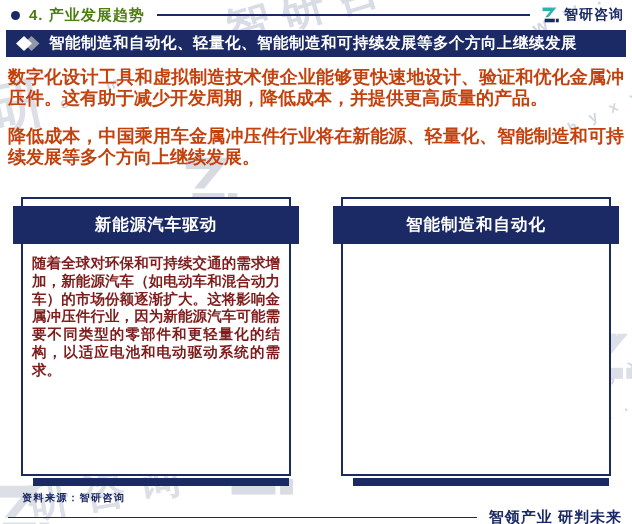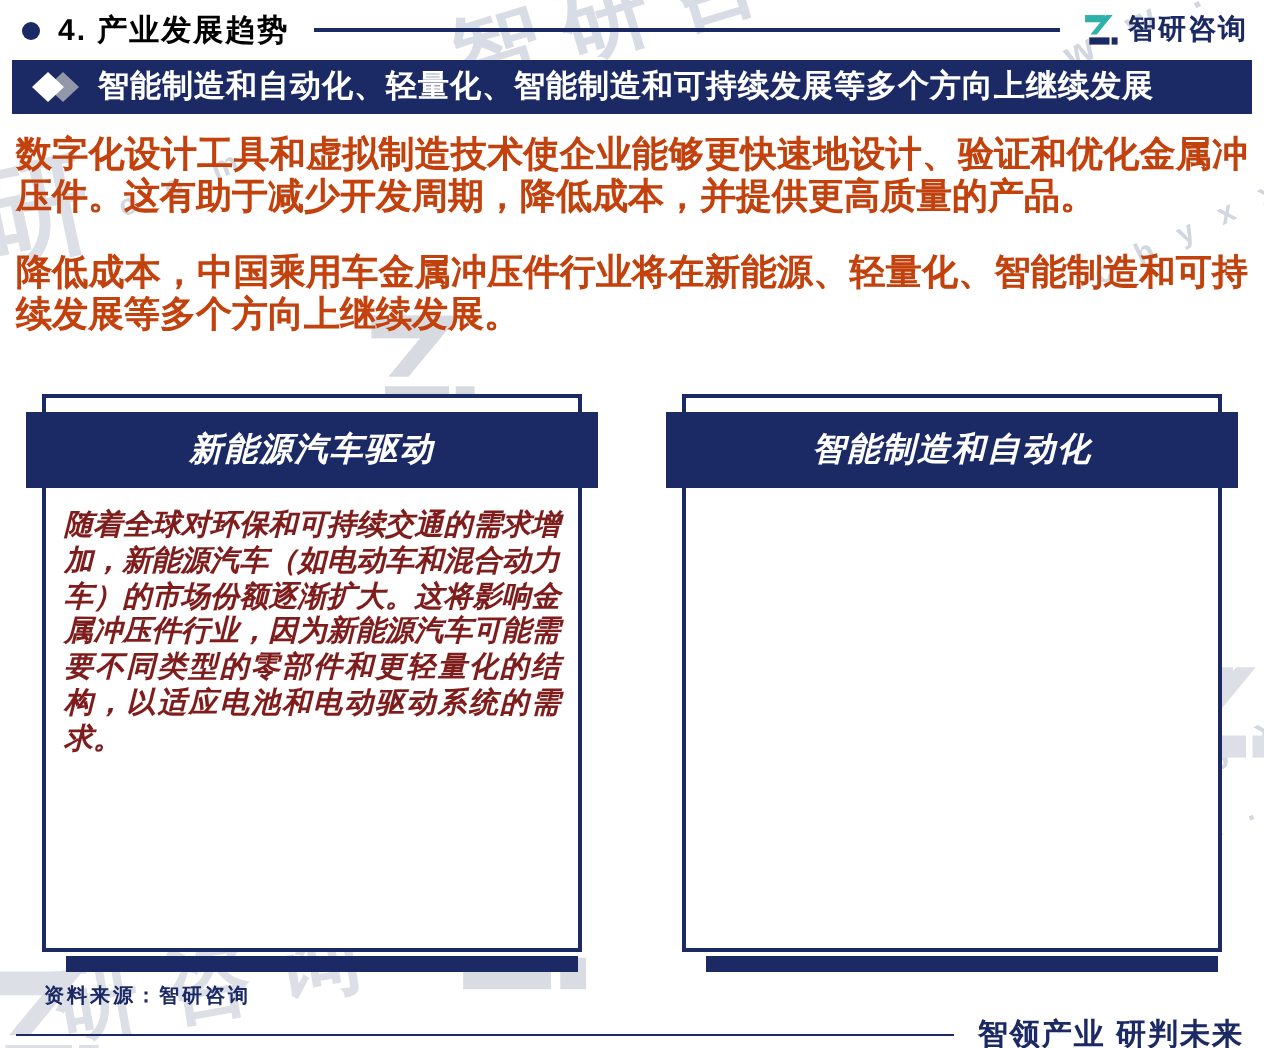--- a/index.html
+++ b/index.html
@@ -22,33 +22,33 @@
   .wm-chyx-right { left:548px; top:130px;font-size:15px; letter-spacing:5px;  transform:rotate(-26deg); }
   .wm-yx-right   { left:582px; top:418px;font-size:15px; letter-spacing:5px;  transform:rotate(-26deg); }
   .wm-url-bottom { left:468px; top:432px;font-size:17px; letter-spacing:5px;  transform:rotate(-25deg); }
   .wm-yan-bottom { left:28px;  top:476px;font-size:42px; letter-spacing:14px; transform:rotate(-10deg); color:#dcdfe6; }
   .wm-glyph { position:absolute; }
   
   .content { position:relative; z-index:1; padding:5px 8px 0; }
   
   .hdr { display:flex; align-items:center; height:20px; }
   .hdr-bullet { width:9px; height:9px; border-radius:50%; background:#1b2a64; margin:0 9px 0 3px; flex:none; }
-  .hdr-title { font-size:15px; font-weight:bold; color:#000000; letter-spacing:1px; white-space:nowrap; }
+  .hdr-title { font-size:15px; font-weight:bold; color:#4d7c0f; letter-spacing:1px; white-space:nowrap; }
   .hdr-line { flex:1; height:1.5px; background:#1b2a64; margin:0 12px; }
   .hdr-logo { display:flex; align-items:center; gap:5px; flex:none; }
   .hdr-logo-text { font-size:14px; font-weight:bold; color:#1b2a64; letter-spacing:1px; }
   
   .banner { margin:5px -2px 0; background:#1b2a64; height:27px; display:flex; align-items:center; padding:0 10px; }
   .banner-icon { flex:none; margin-right:9px; display:flex; }
   .banner-title { color:#ffffff; font-size:15.5px; font-weight:bold; letter-spacing:0.5px; white-space:nowrap; }
   
   .para { margin-top:10px; font-size:18px; line-height:20.5px; font-weight:600; text-align:justify; color:#c2410c; }
   .para.second { margin-top:18px; }
   
-  .cards { display:flex; gap:50px; padding:0 13px; margin-top:30px;font-style:italic; }
+  .cards { display:flex; gap:50px; padding:0 13px; margin-top:30px; }
   .card { flex:1; position:relative; }
   .card-frame { border:2px solid #1b2a64; background:#ffffff; height:279px; }
   .card-ribbon { margin:7px -10px 0; height:38px; background:#1b2a64; display:flex; align-items:center; justify-content:center; }
   .card-title { color:#ffffff; font-size:16.5px; font-weight:bold; letter-spacing:1px; }
   .card-body { padding:11px 9px 0; font-size:14.5px; line-height:17.8px; font-weight:600; text-align:justify; color:#7f1d1d; }
   .card-bar { height:8px; background:#1b2a64; margin:2px 2px 0 12px; }
   
   .footer { margin-top:5px; }
   .footer-source { font-size:10px; font-weight:bold; color:#1b2a64; letter-spacing:1.5px; margin-left:14px; }
   .footer-row { display:flex; align-items:center; margin-top:3px; }

